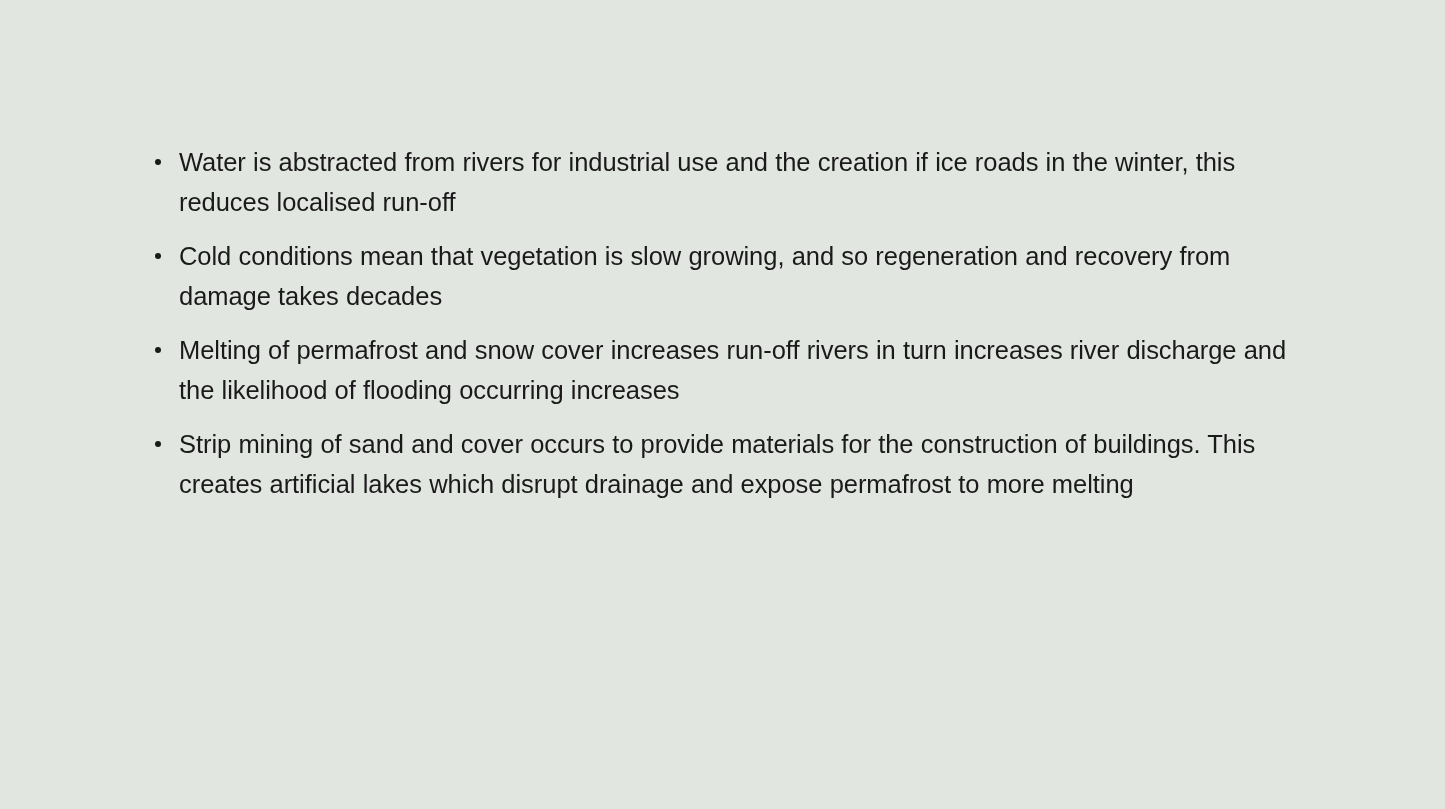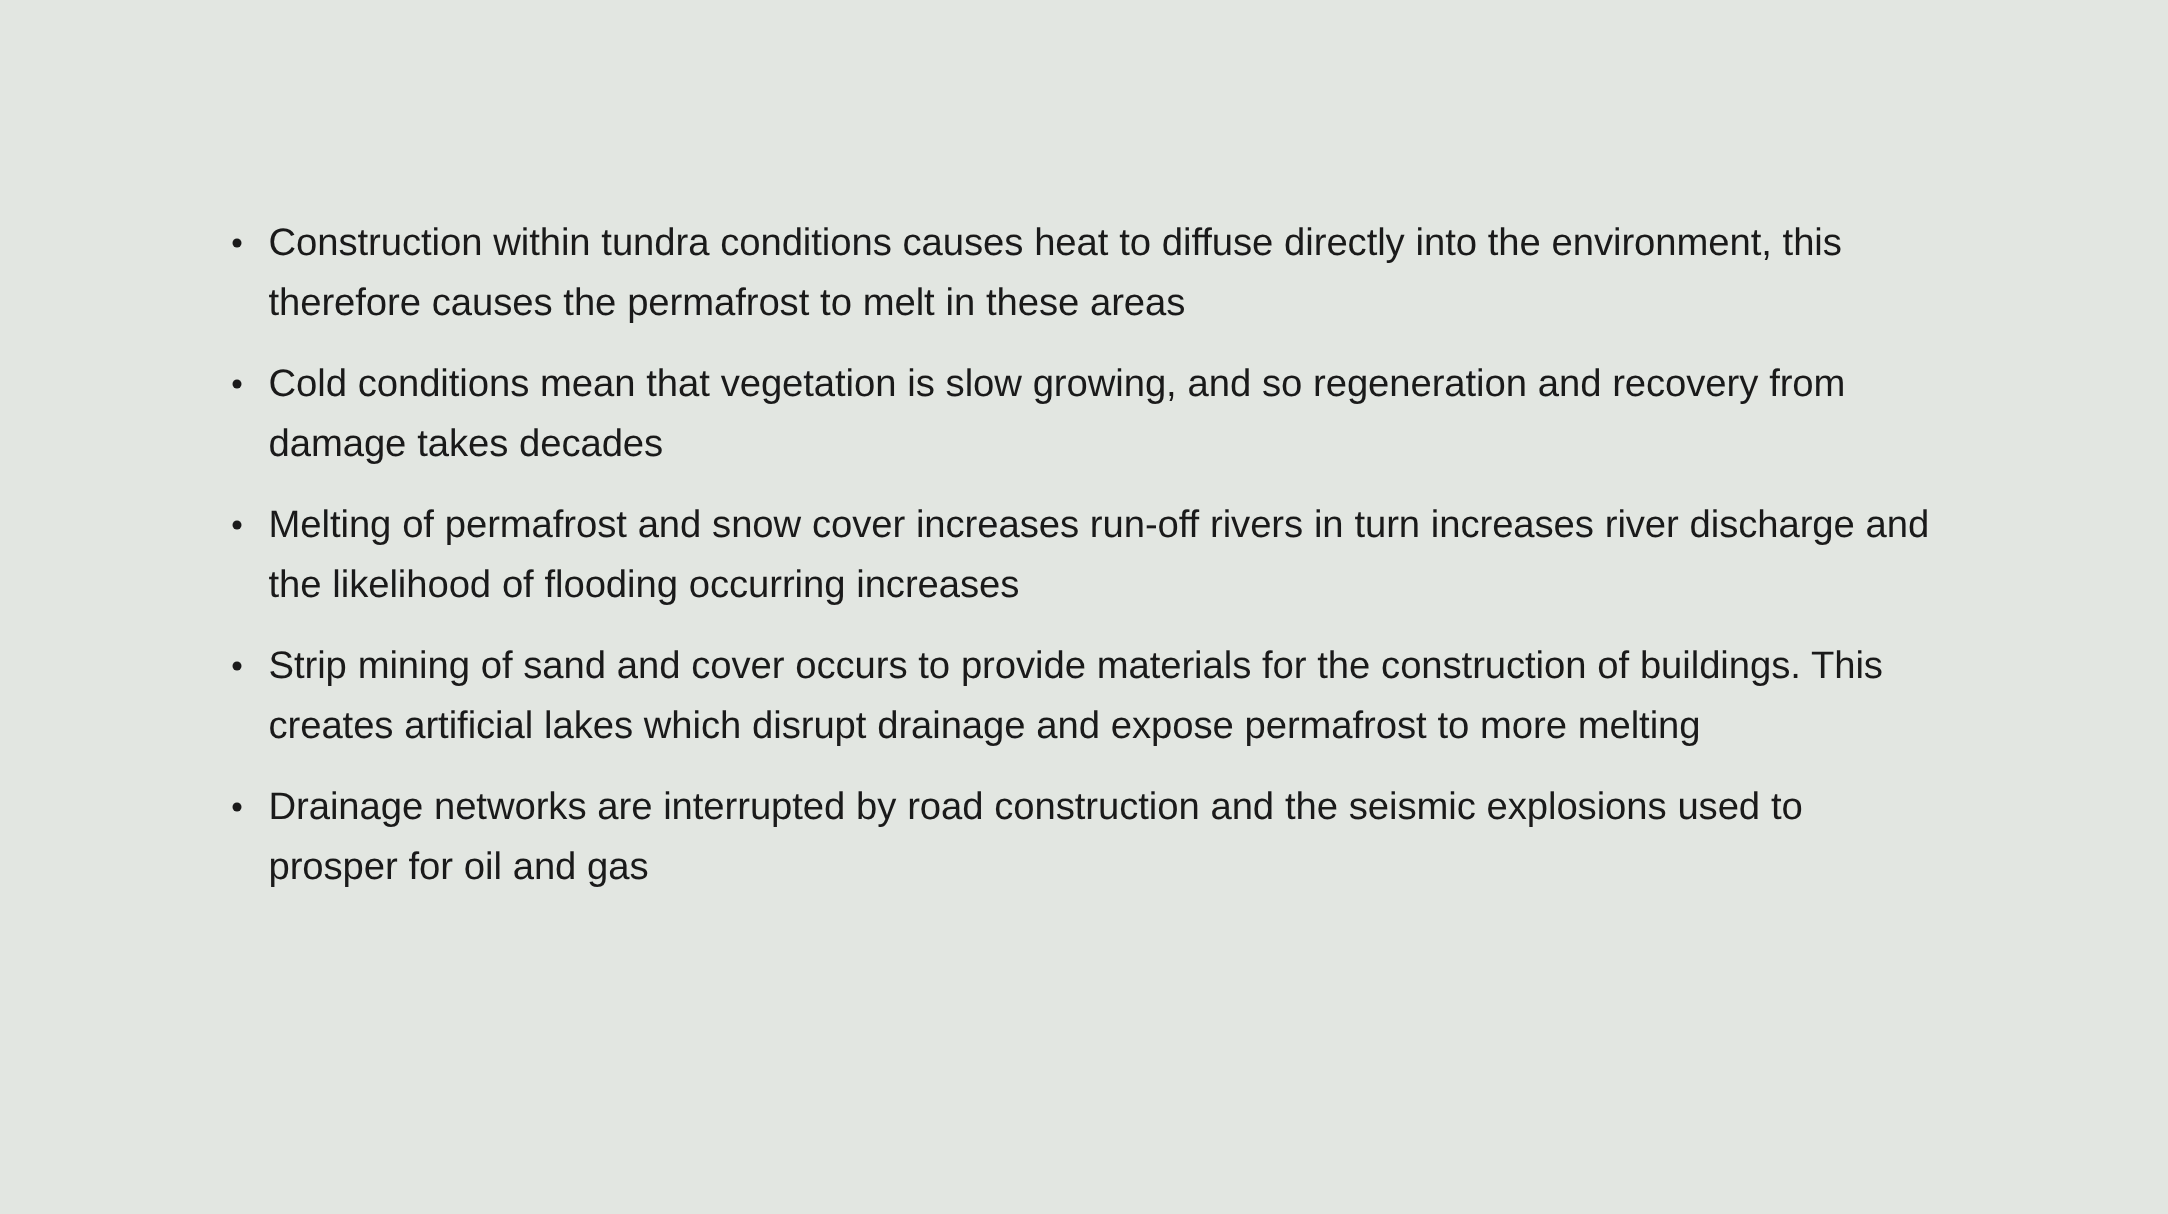--- a/index.html
+++ b/index.html
@@ -65,33 +65,29 @@
   }
 </style>
 </head>
 <body>
 
 <div class="slide">
   <div class="content-body">
     <ul class="bullet-list">
       <li class="bullet-item">
         <span class="bullet-marker"></span>
-        <span class="bullet-text">Construction within tundra conditions causes heat to diffuse directly into the environment, this therefore causes the permafrost to melt in these areas</span>
+        <span class="bullet-text">Water is abstracted from rivers for industrial use and the creation if ice roads in the winter, this reduces localised run-off</span>
       </li>
       <li class="bullet-item">
         <span class="bullet-marker"></span>
         <span class="bullet-text">Cold conditions mean that vegetation is slow growing, and so regeneration and recovery from damage takes decades</span>
       </li>
       <li class="bullet-item">
         <span class="bullet-marker"></span>
         <span class="bullet-text">Melting of permafrost and snow cover increases run-off rivers in turn increases river discharge and the likelihood of flooding occurring increases</span>
       </li>
       <li class="bullet-item">
         <span class="bullet-marker"></span>
         <span class="bullet-text">Strip mining of sand and cover occurs to provide materials for the construction of buildings. This creates artificial lakes which disrupt drainage and expose permafrost to more melting</span>
       </li>
-      <li class="bullet-item">
-        <span class="bullet-marker"></span>
-        <span class="bullet-text">Drainage networks are interrupted by road construction and the seismic explosions used to prosper for oil and gas</span>
-      </li>
     </ul>
   </div>
 </div>
 
 </body></html>

